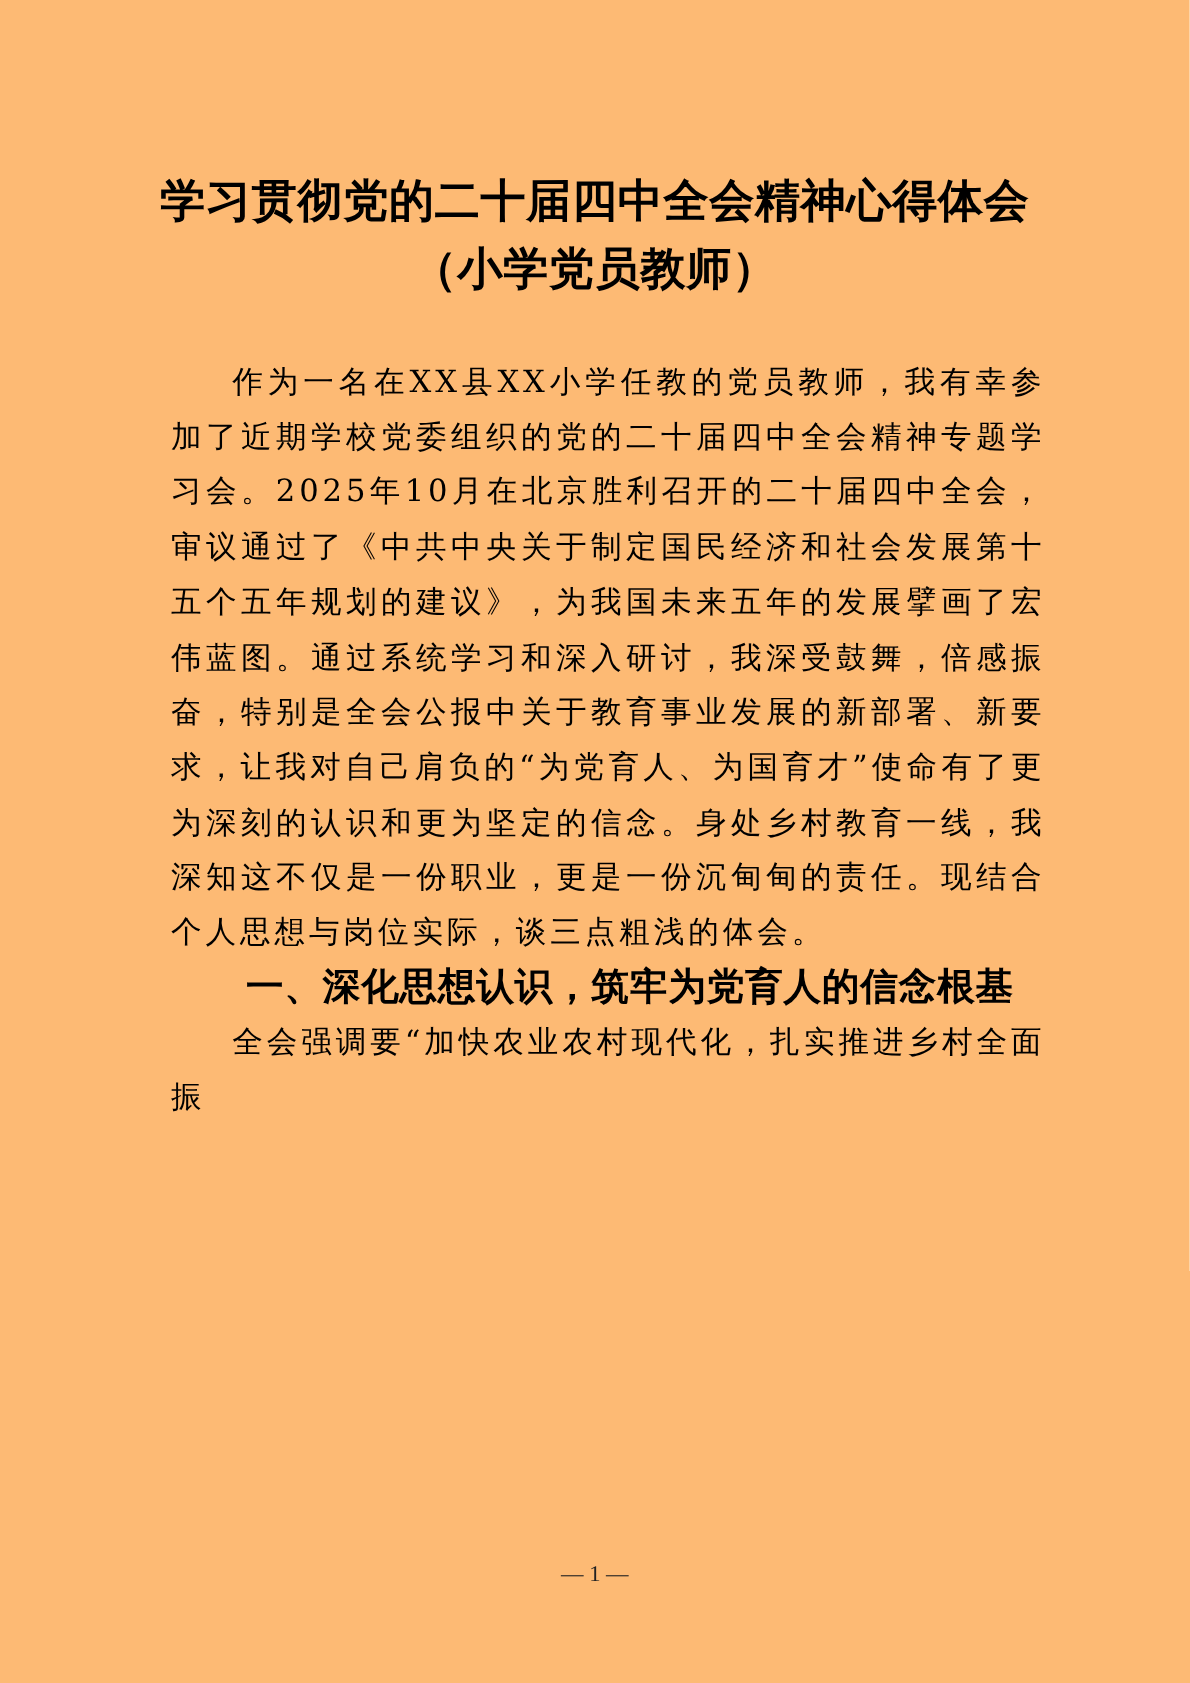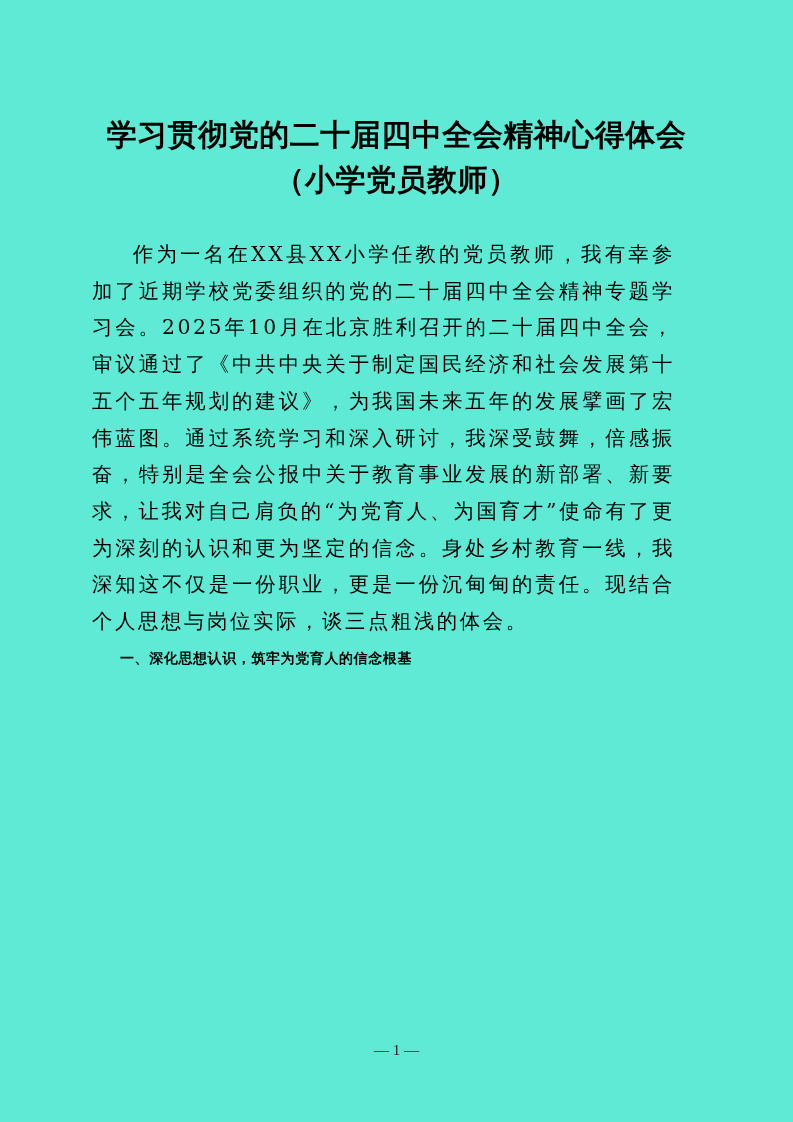--- a/index.html
+++ b/index.html
@@ -1,46 +1,47 @@
 <!DOCTYPE html>
 <html><head>
 <meta charset="utf-8">
 <style>
   html, body { margin: 0; padding: 0; background: #ffffff; }
   body { width: 793px; height: 1122px; position: relative; overflow: hidden; color: #000; }
-  .page { position: absolute; left: 0; top: 0; width: 793px; height: 1122px; background: #5eead4; }
+  .page { position: absolute; left: 0; top: 0; width: 793px; height: 1122px; background: #fdba74; }
   .title {
     position: absolute; left: 100px; width: 593px; top: 112px;
     text-align: center;
     font-family: "DejaVu Sans", sans-serif; font-weight: bold;
     font-size: 30px; line-height: 45px; letter-spacing: 0.5px;
   }
   .body {
-    position: absolute; left: 92px; width: 583px; top: 236px;
+    position: absolute; left: 114px; width: 583px; top: 236px;
     font-family: "DejaVu Serif", serif;
     font-size: 20.4px; line-height: 36.7px;
     text-align: justify; text-justify: inter-character;
     letter-spacing: 2.6px;
   }
   .body p { margin: 0; text-indent: 2em; }
   .body h2 {
     margin: 0; text-indent: 2em;
     font-family: "DejaVu Sans", sans-serif; font-weight: bold;
-    font-size: 14px; line-height: 36.7px; letter-spacing: 0.6px;
+    font-size: 25px; line-height: 36.7px; letter-spacing: 0.6px;
   }
   .footer {
     position: absolute; left: 0; width: 793px; top: 1042px;
     text-align: center; font-family: "Liberation Serif", serif; font-size: 15px; color: #222;
   }
 </style>
 </head>
 <body>
 
 <div class="page">
   <div class="title">学习贯彻党的二十届四中全会精神心得体会（小学党员教师）</div>
 
   <div class="body">
     <p>作为一名在XX县XX小学任教的党员教师，我有幸参加了近期学校党委组织的党的二十届四中全会精神专题学习会。2025年10月在北京胜利召开的二十届四中全会，审议通过了《中共中央关于制定国民经济和社会发展第十五个五年规划的建议》，为我国未来五年的发展擘画了宏伟蓝图。通过系统学习和深入研讨，我深受鼓舞，倍感振奋，特别是全会公报中关于教育事业发展的新部署、新要求，让我对自己肩负的“为党育人、为国育才”使命有了更为深刻的认识和更为坚定的信念。身处乡村教育一线，我深知这不仅是一份职业，更是一份沉甸甸的责任。现结合个人思想与岗位实际，谈三点粗浅的体会。</p>
     <h2>一、深化思想认识，筑牢为党育人的信念根基</h2>
+    <p>全会强调要“加快农业农村现代化，扎实推进乡村全面振</p>
   </div>
 
   <div class="footer">— 1 —</div>
 </div>
 
 </body></html>

